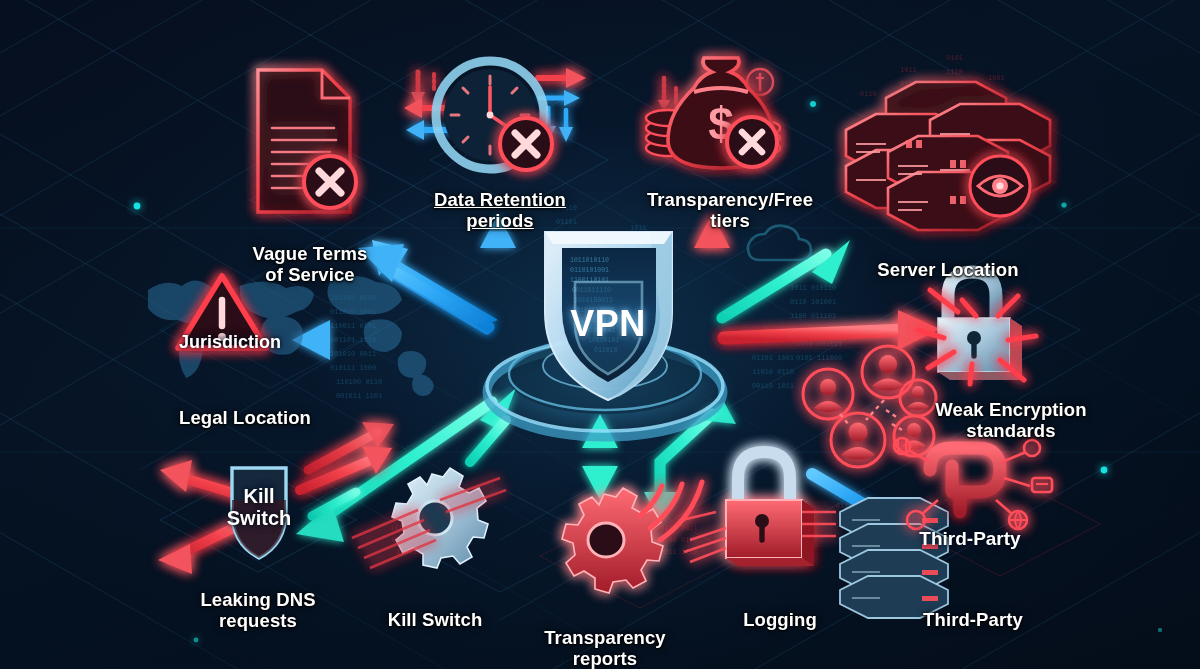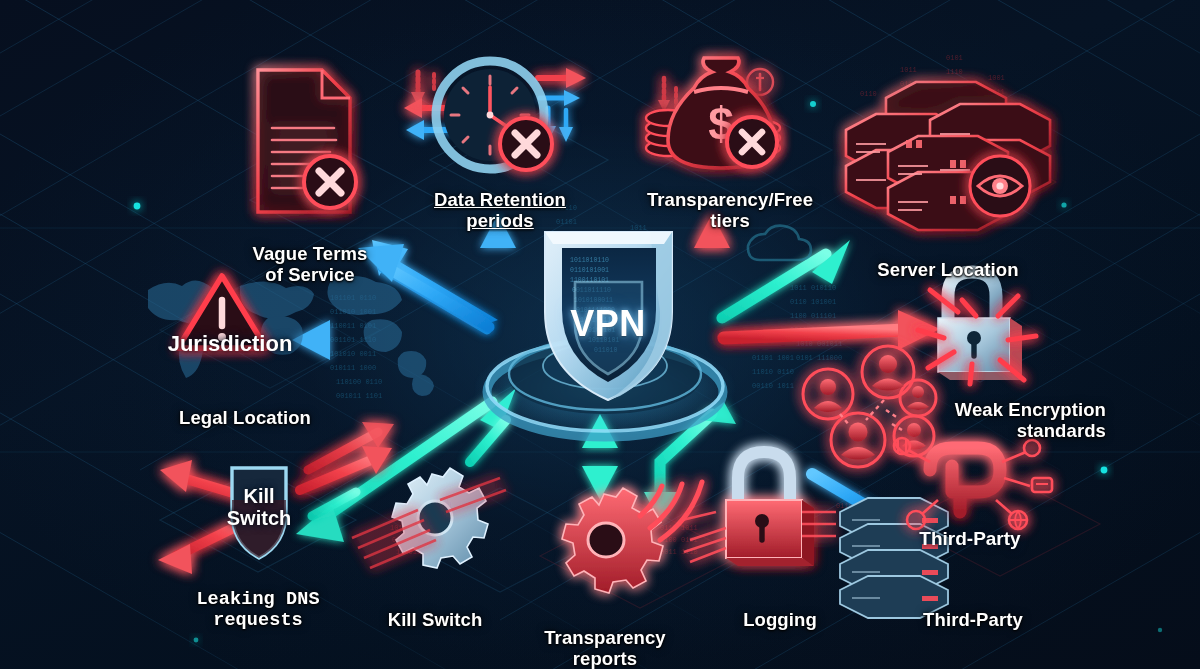--- a/index.html
+++ b/index.html
@@ -46,21 +46,21 @@
     text-shadow: 0 0 4px rgba(0,0,0,.9), 0 0 10px rgba(10,30,60,.9);
     pointer-events: none;
   }
   .vpn-text {
     font-size: 36px;
     letter-spacing: .5px;
     text-shadow: 0 0 6px rgba(140,210,255,.85), 0 0 16px rgba(80,170,230,.6), 0 1px 2px rgba(0,0,0,.8);
   }
   .ks-text { font-size: 20px; }
   .tp-text { font-size: 19px; }
-  .jur-text { font-size: 22px; text-align: center; }
+  .jur-text { font-size: 18px; text-align: center; }
 </style>
 </head>
 <body>
 
 <div id="stage">
 
   <svg class="layer" viewBox="0 0 1200 669">
     <defs>
       <linearGradient id="gl" x1="0" y1="0" x2="1" y2="1">
         <stop offset="0" stop-color="#1b4f73" stop-opacity=".55"></stop>
@@ -699,30 +699,30 @@
     <span>Server Location</span>
   </div>
 
   <div class="badge-text jur-text" style="left:160px; top:332px; width:140px;">
     <span>Jurisdiction</span>
   </div>
   <div class="node cap" style="left:150px; top:386px; width:190px;">
     <span>Legal Location</span>
   </div>
 
-  <div class="node cap" style="left:916px; top:378px; width:190px;text-align:right;">
+  <div class="node cap" style="left:916px; top:378px; width:190px;">
     <span>Weak Encryption
 standards</span>
   </div>
 
   <div class="badge-text ks-text" style="left:214px; top:485px; width:90px;">
     <span>Kill
 Switch</span>
   </div>
-  <div class="node cap" style="left:158px; top:568px; width:200px;font-family:Liberation Mono, monospace;">
+  <div class="node cap" style="left:158px; top:568px; width:200px;">
     <span>Leaking DNS
 requests</span>
   </div>
 
   <div class="node cap" style="left:350px; top:588px; width:170px;">
     <span>Kill Switch</span>
   </div>
 
   <div class="node cap" style="left:710px; top:588px; width:140px;">
     <span>Logging</span>

